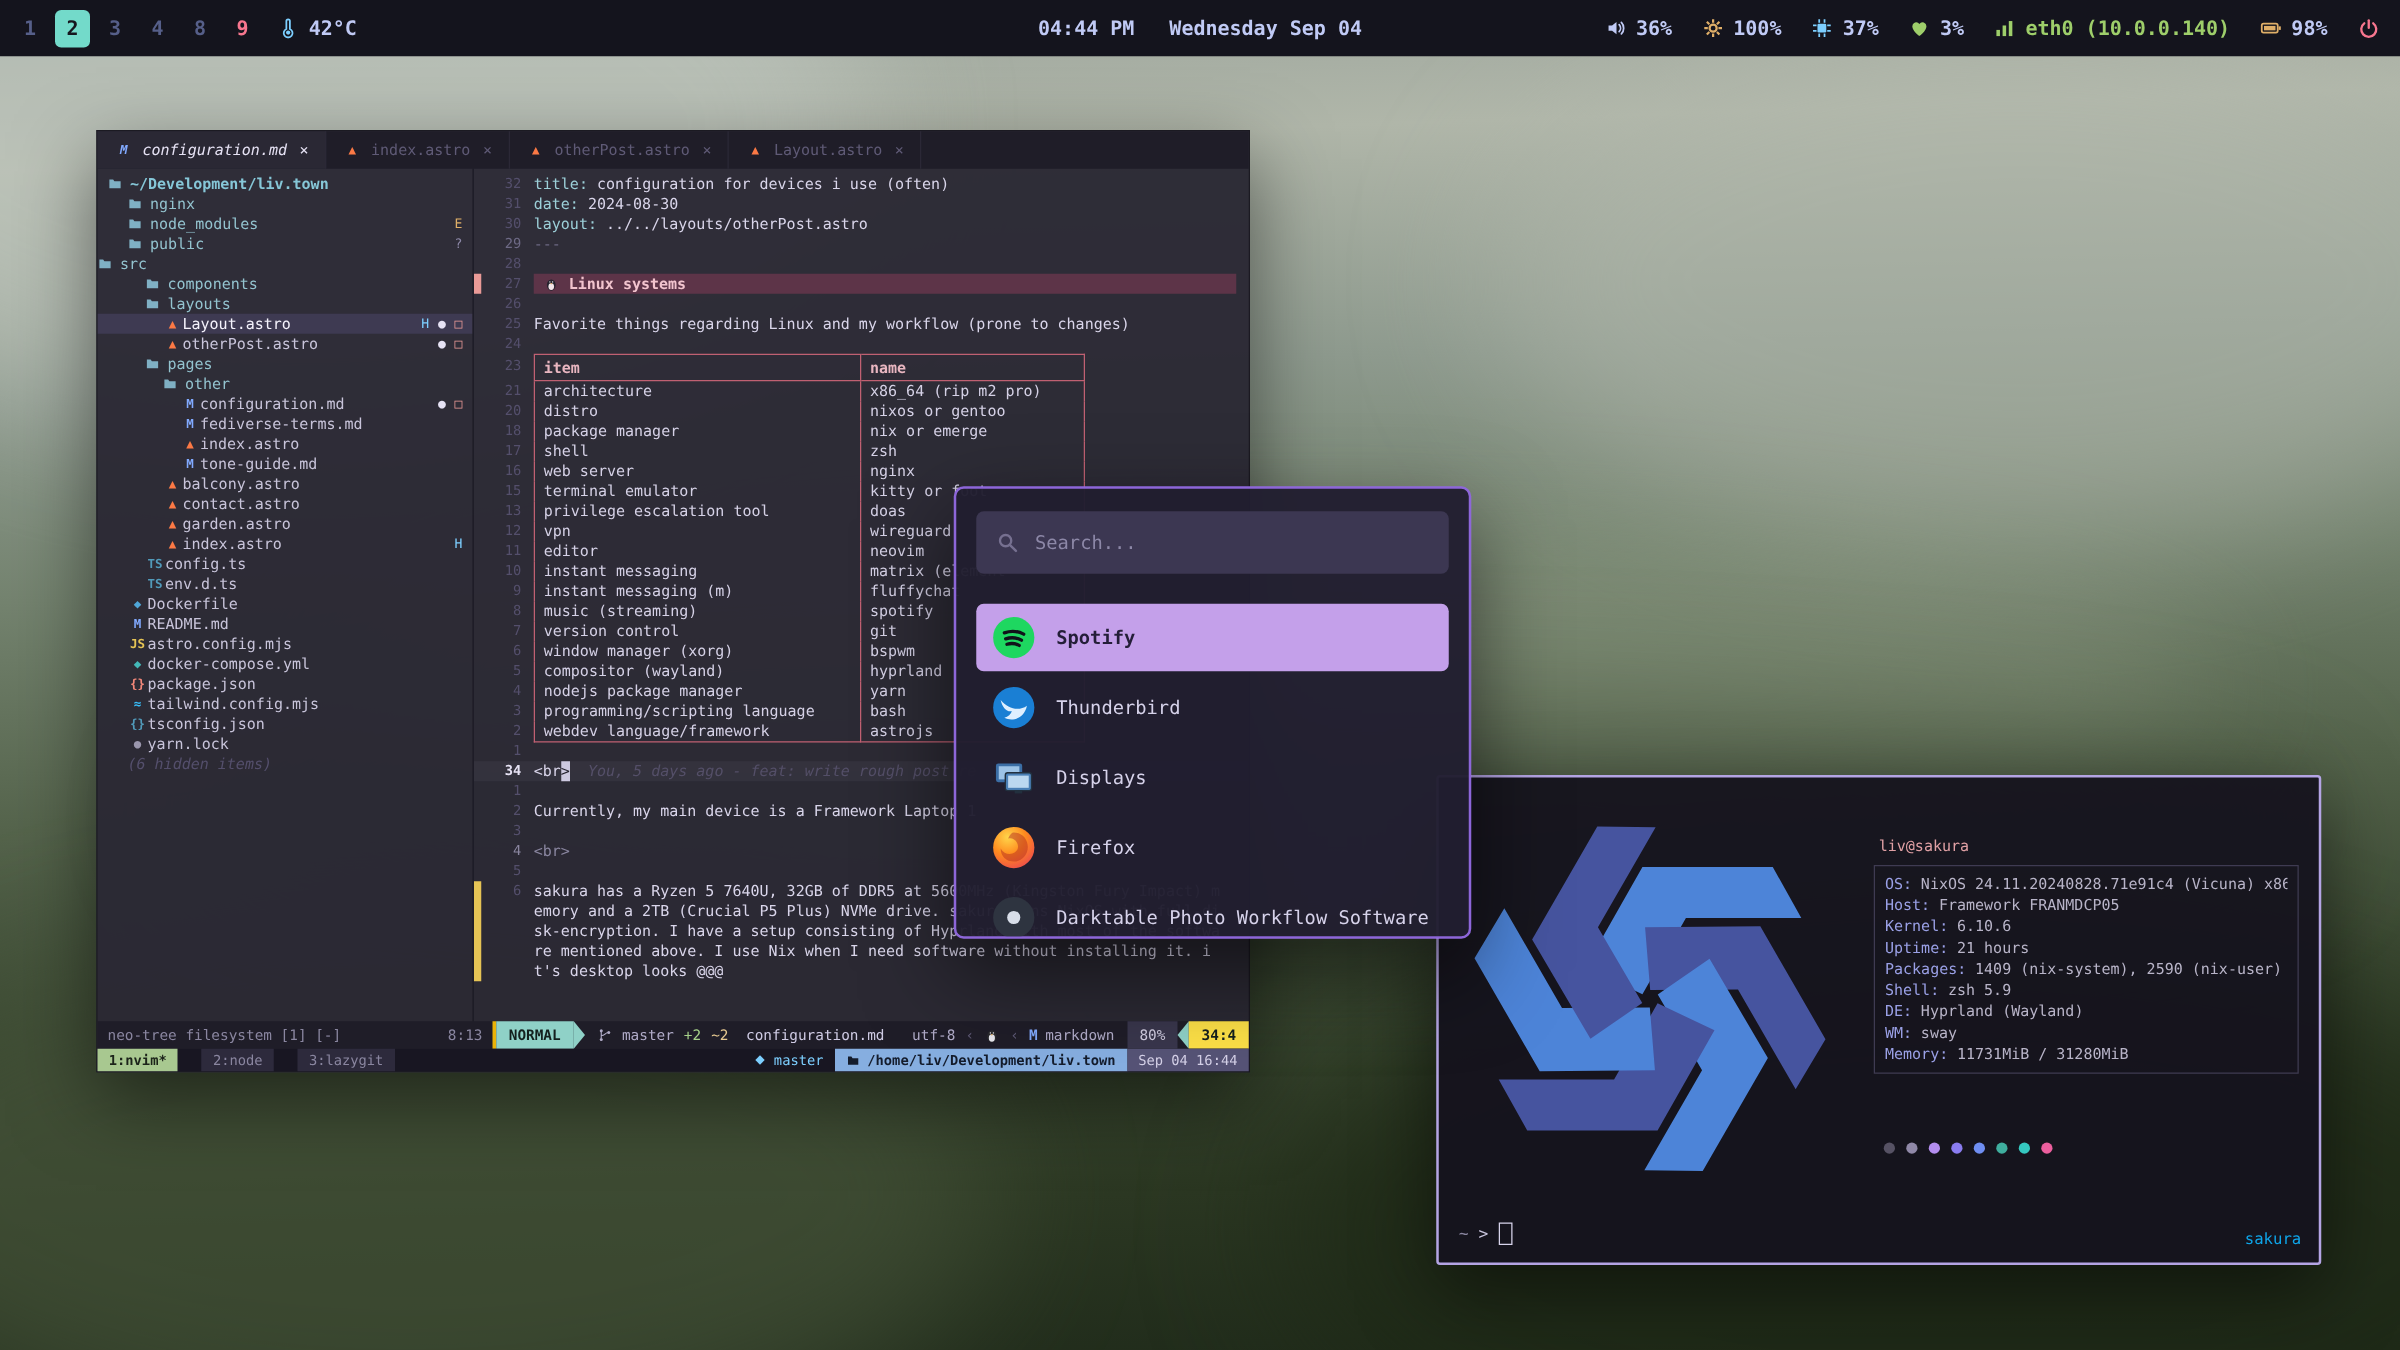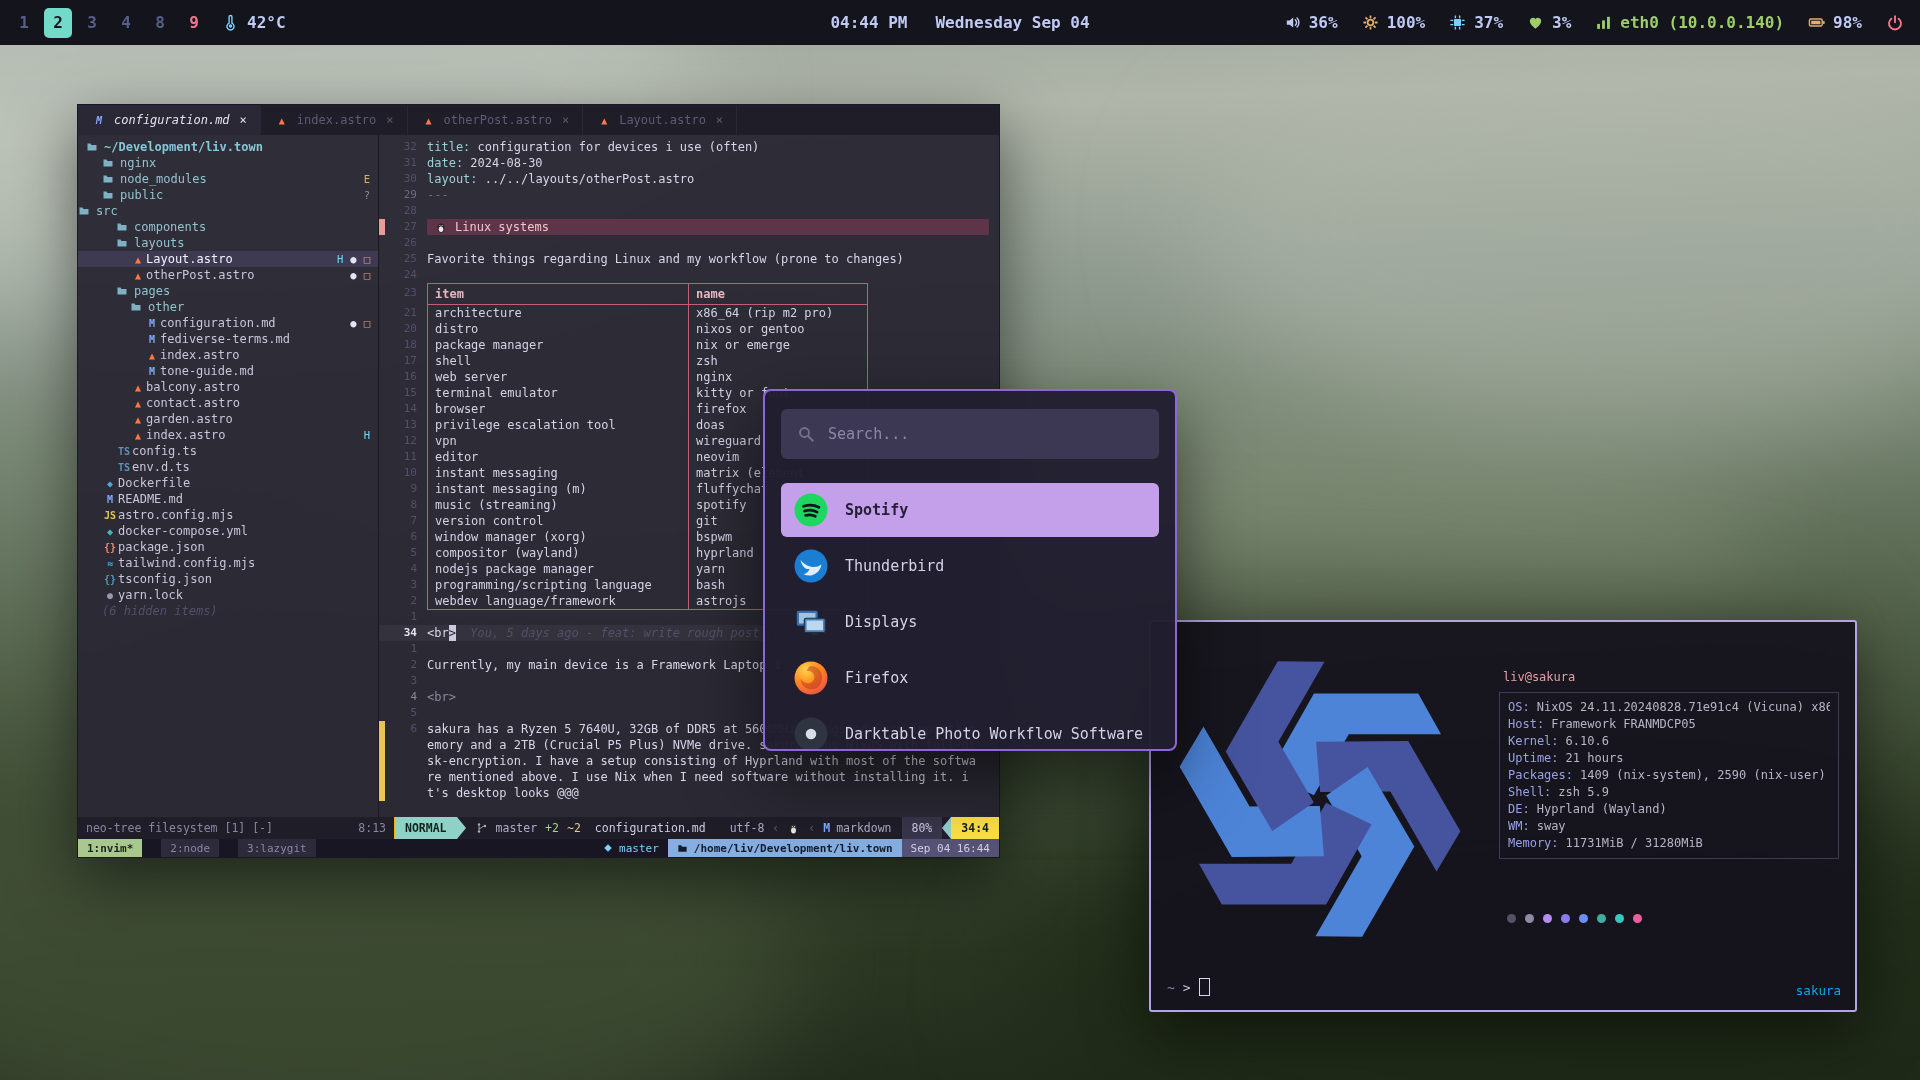--- a/index.html
+++ b/index.html
@@ -65,40 +65,40 @@
 
   .editor{flex:1;display:flex;flex-direction:column;min-width:0;}
   .buffer{flex:1;overflow:hidden;padding-top:4px;}
   .bline{display:flex;min-height:16px;line-height:16px;white-space:pre;align-items:flex-start;}
   .sign{width:6px;flex:0 0 auto;align-self:stretch;}
   .gut{width:32px;flex:0 0 auto;text-align:right;color:#544f6c;padding-right:10px;font-size:11px;}
   .gut.curnum{color:#e6e2f4;font-weight:bold;}
   .fmkey{color:#9ccfd8;}
   .bline.dim span{color:#6e6a86;}
   .bline.tag span{color:#8a86a0;}
-  .hband{background:#5d3448;color:#f2c4ce;font-weight:normal;padding:0 8px;flex:1;
+  .hband{background:#5d3448;color:#f2c4ce;font-weight:bold;padding:0 8px;flex:1;
     display:flex;align-items:center;gap:8px;margin-right:10px;}
   .hband .icon svg{width:12px;height:13px;}
   .tc{width:246px;padding:0 7px;border-right:1px solid #c06072;overflow:hidden;
     flex:0 0 auto;color:#d5d1e6;}
   .tc.first{border-left:1px solid #c06072;}
   .tc.c2{width:164px;}
   .bline.thead{min-height:21px;line-height:20px;}
   .bline.thead .tc{border-top:1px solid #c06072;border-bottom:1px solid #c06072;
     color:#e8b6c0;font-weight:bold;}
   .bline.tlast .tc{border-bottom:1px solid #c06072;}
   .bline.cursorline{background:rgba(224,222,244,0.05);}
   .curblock{background:#cdc9e0;color:#211f2a;}
   .blame{color:#544f68;font-style:italic;}
   .ptxt{width:552px;white-space:normal;word-break:break-all;}
 
   .statusbar{height:22px;flex:0 0 auto;background:#1f1d28;display:flex;align-items:stretch;
     font-size:11.5px;}
   .tstat{width:300px;flex:0 0 auto;display:flex;justify-content:space-between;align-items:center;
-    padding:0 8px;color:#8a86a0;border-right:1px solid #eab308;}
+    padding:0 8px;color:#8a86a0;border-right:3px solid #eab308;}
   .vstat{flex:1;display:flex;align-items:center;min-width:0;}
   .seg{height:100%;display:flex;align-items:center;padding:0 10px;}
   .seg-mode{background:#8fd1c7;color:#14201e;font-weight:bold;}
   .arr-r{width:0;height:0;border-top:11px solid transparent;border-bottom:11px solid transparent;
     border-left:9px solid #8fd1c7;}
   .arr-l{width:0;height:0;border-top:11px solid transparent;border-bottom:11px solid transparent;
     border-right:9px solid #8fd1c7;}
   .seg-git{display:flex;gap:8px;color:#b0abc8;align-items:center;}
   .seg-git .icon svg{width:12px;height:12px;}
   .added{color:#a6d189;} .changed{color:#e5c890;}
@@ -492,21 +492,20 @@
             <div class="bline blank"><span class="sign"></span><span class="gut">26</span><span></span></div>
             <div class="bline t"><span class="sign"></span><span class="gut">25</span><span>Favorite things regarding Linux and my workflow (prone to changes)</span></div>
             <div class="bline blank"><span class="sign"></span><span class="gut">24</span><span></span></div>
             <div class="bline thead"><span class="sign"></span><span class="gut">23</span><span class="tc first">item</span><span class="tc c2">name</span></div>
             <div class="bline trow"><span class="sign"></span><span class="gut">21</span><span class="tc first">architecture</span><span class="tc c2">x86_64 (rip m2 pro)</span></div>
             <div class="bline trow"><span class="sign"></span><span class="gut">20</span><span class="tc first">distro</span><span class="tc c2">nixos or gentoo</span></div>
             <div class="bline trow"><span class="sign"></span><span class="gut">18</span><span class="tc first">package manager</span><span class="tc c2">nix or emerge</span></div>
             <div class="bline trow"><span class="sign"></span><span class="gut">17</span><span class="tc first">shell</span><span class="tc c2">zsh</span></div>
             <div class="bline trow"><span class="sign"></span><span class="gut">16</span><span class="tc first">web server</span><span class="tc c2">nginx</span></div>
             <div class="bline trow"><span class="sign"></span><span class="gut">15</span><span class="tc first">terminal emulator</span><span class="tc c2">kitty or foot</span></div>
-            <div class="bline trow"><span class="sign"></span><span class="gut">14</span><span class="tc first">browser</span><span class="tc c2">firefox</span></div>
             <div class="bline trow"><span class="sign"></span><span class="gut">13</span><span class="tc first">privilege escalation tool</span><span class="tc c2">doas</span></div>
             <div class="bline trow"><span class="sign"></span><span class="gut">12</span><span class="tc first">vpn</span><span class="tc c2">wireguard</span></div>
             <div class="bline trow"><span class="sign"></span><span class="gut">11</span><span class="tc first">editor</span><span class="tc c2">neovim</span></div>
             <div class="bline trow"><span class="sign"></span><span class="gut">10</span><span class="tc first">instant messaging</span><span class="tc c2">matrix (element</span></div>
             <div class="bline trow"><span class="sign"></span><span class="gut">9</span><span class="tc first">instant messaging (m)</span><span class="tc c2">fluffychat</span></div>
             <div class="bline trow"><span class="sign"></span><span class="gut">8</span><span class="tc first">music (streaming)</span><span class="tc c2">spotify</span></div>
             <div class="bline trow"><span class="sign"></span><span class="gut">7</span><span class="tc first">version control</span><span class="tc c2">git</span></div>
             <div class="bline trow"><span class="sign"></span><span class="gut">6</span><span class="tc first">window manager (xorg)</span><span class="tc c2">bspwm</span></div>
             <div class="bline trow"><span class="sign"></span><span class="gut">5</span><span class="tc first">compositor (wayland)</span><span class="tc c2">hyprland</span></div>
             <div class="bline trow"><span class="sign"></span><span class="gut">4</span><span class="tc first">nodejs package manager</span><span class="tc c2">yarn</span></div>

